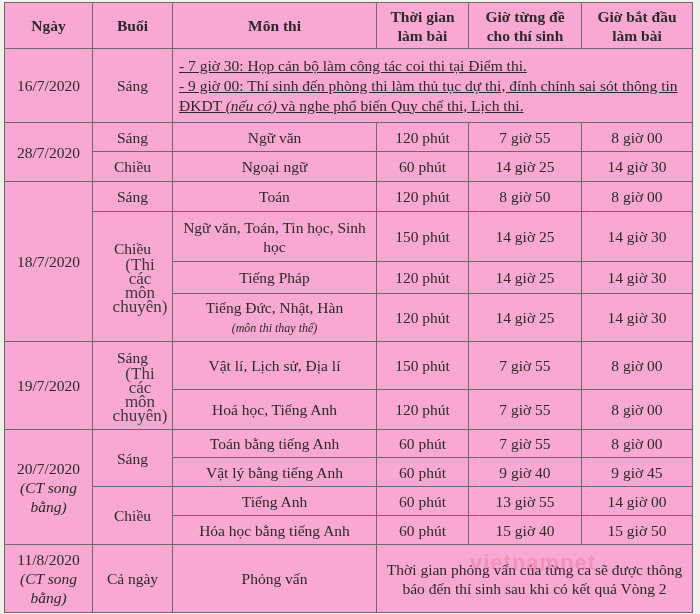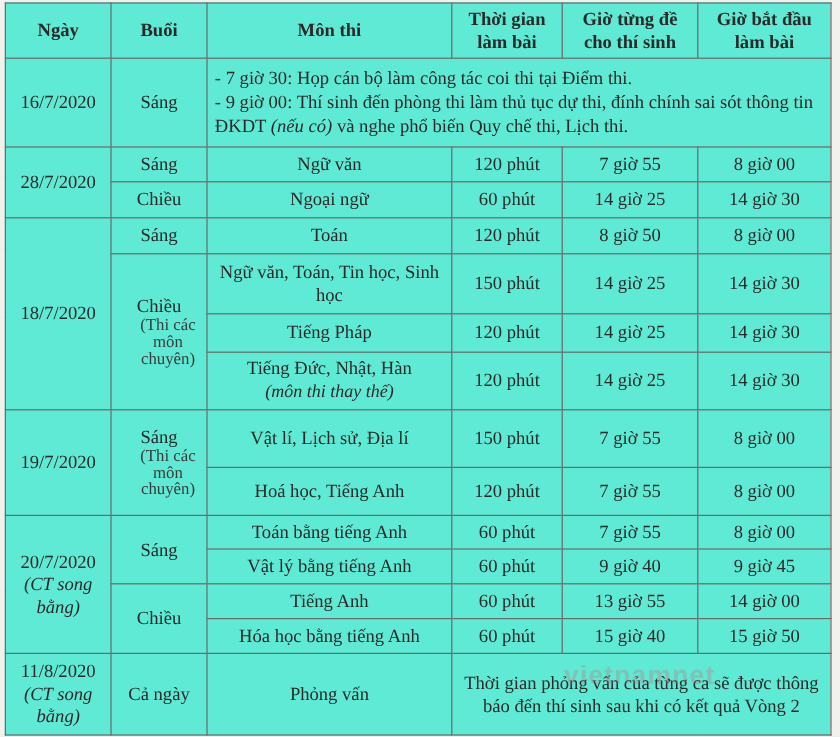--- a/index.html
+++ b/index.html
@@ -13,21 +13,21 @@
       overflow: hidden;
       position: relative;
       font-family: "Liberation Serif", "DejaVu Serif", serif;
       color: #2a2a2a;
     }
     .sheet {
       position: absolute;
       left: 4px;
       top: 2px;
       width: 688px;
-      background: #5eead4;
+      background: #f9a8d4;
     }
     table.schedule {
       border-collapse: collapse;
       width: 688px;
       table-layout: fixed;
     }
     table.schedule td, table.schedule th {
       border: 1px solid #6a6a6a;
       text-align: center;
       vertical-align: middle;
@@ -35,33 +35,33 @@
       font-size: 15.5px;
       line-height: 19px;
     }
     table.schedule th {
       font-weight: bold;
       height: 45px;
       font-size: 15.5px;
       line-height: 19px;
     }
     .small {
-      font-size: 14px;
+      font-size: 17px;
       line-height: 14px;
       display: block;
       color: #3a3a3a;
       margin-left: 15px;
     }
     .italic { font-style: italic; margin-top: 13px; }
     .note-cell {
       text-align: left !important;
       padding-left: 6px !important;
       line-height: 20px !important;
     }
-    .note-line { display: block; }
+    .note-line { display: block; text-decoration: underline; }
     .watermark {
       position: absolute;
       left: 470px;
       top: 550px;
       color: rgba(220, 90, 110, 0.28);
       font-family: "Liberation Sans", sans-serif;
       font-size: 22px;
       font-weight: bold;
       pointer-events: none;
       letter-spacing: 1px;
@@ -137,21 +137,21 @@
       </tr>
       <tr style="height:32px">
         <td>Tiếng Pháp</td>
         <td>120 phút</td>
         <td>14 giờ 25</td>
         <td>14 giờ 30</td>
       </tr>
       <tr style="height:48px">
         <td>
           <span>Tiếng Đức, Nhật, Hàn</span><br>
-          <span class="italic" style="font-size:15px">(môn thi thay thế)</span>
+          <span class="italic" style="font-size:12px">(môn thi thay thế)</span>
         </td>
         <td>120 phút</td>
         <td>14 giờ 25</td>
         <td>14 giờ 30</td>
       </tr>
 
       <tr style="height:48px">
         <td rowspan="2">19/7/2020</td>
         <td rowspan="2">
           <span>Sáng</span>

